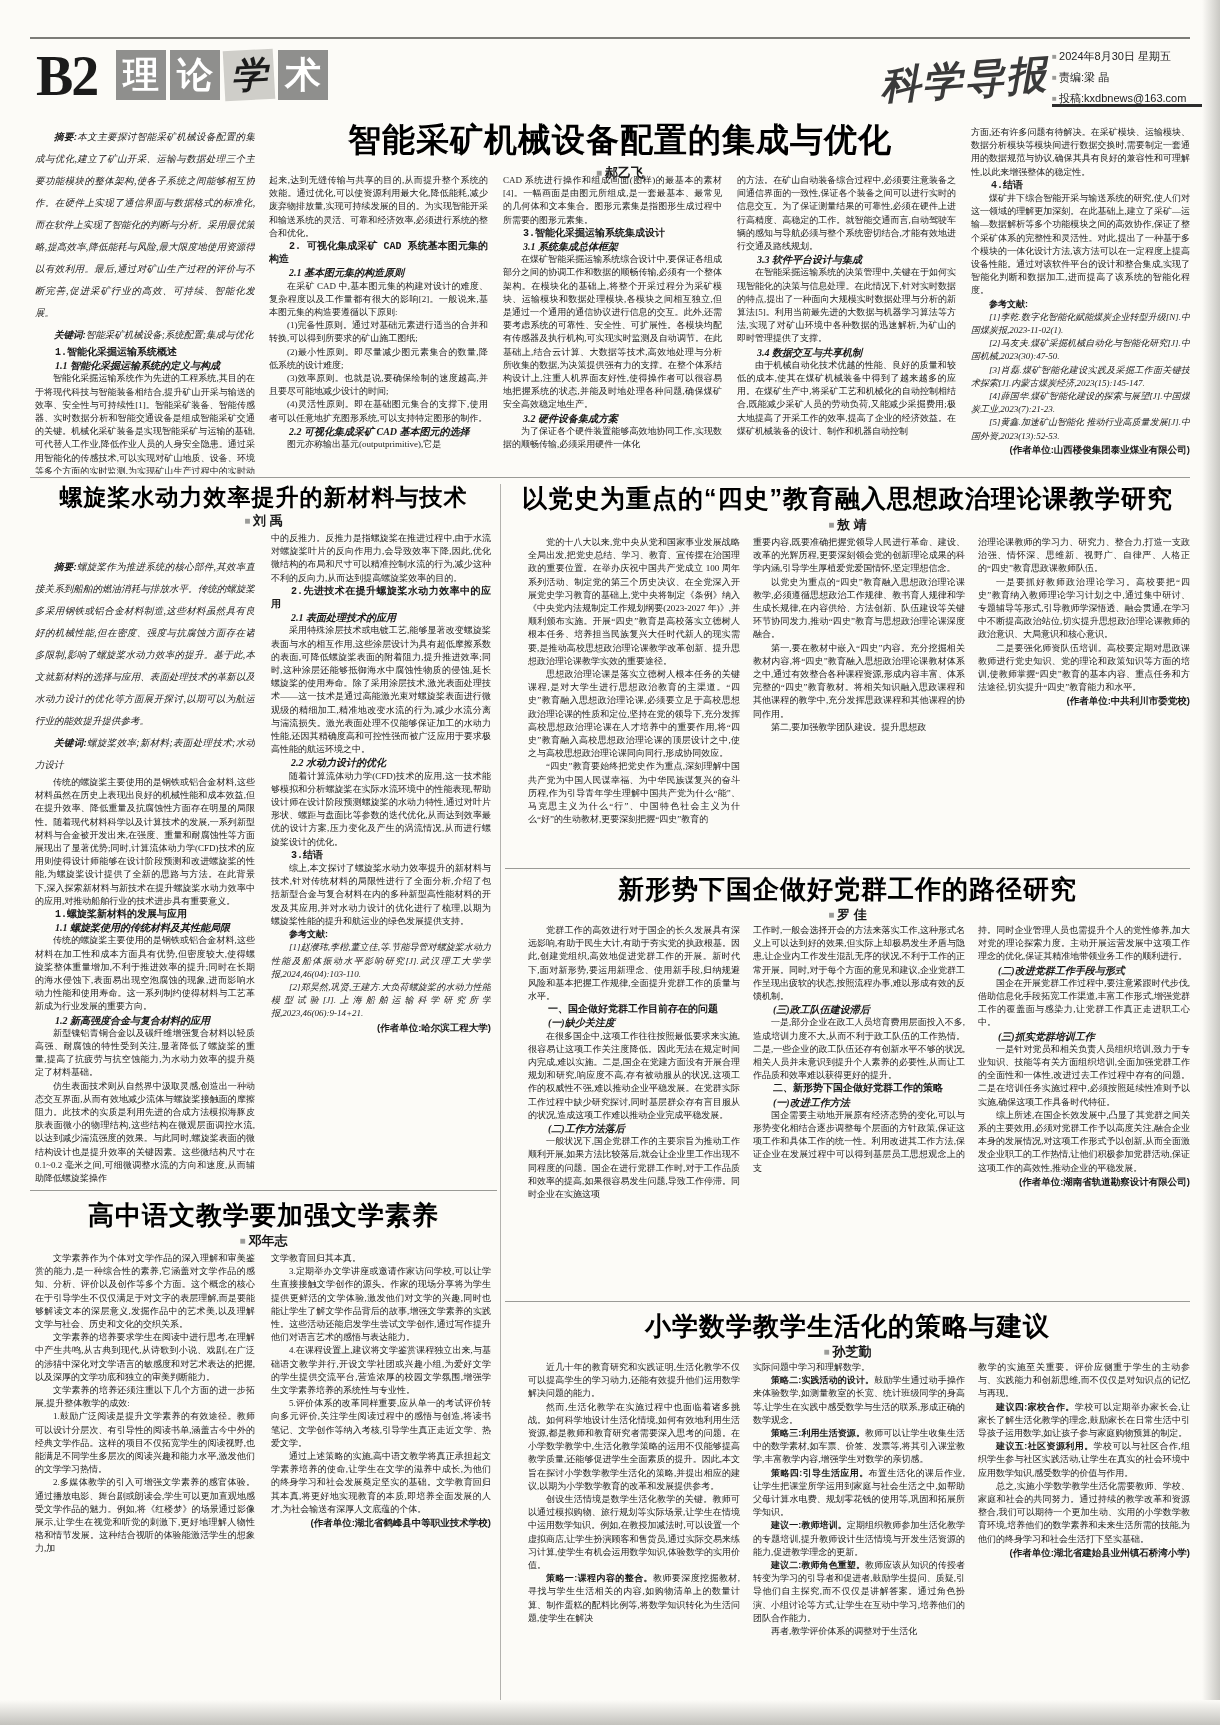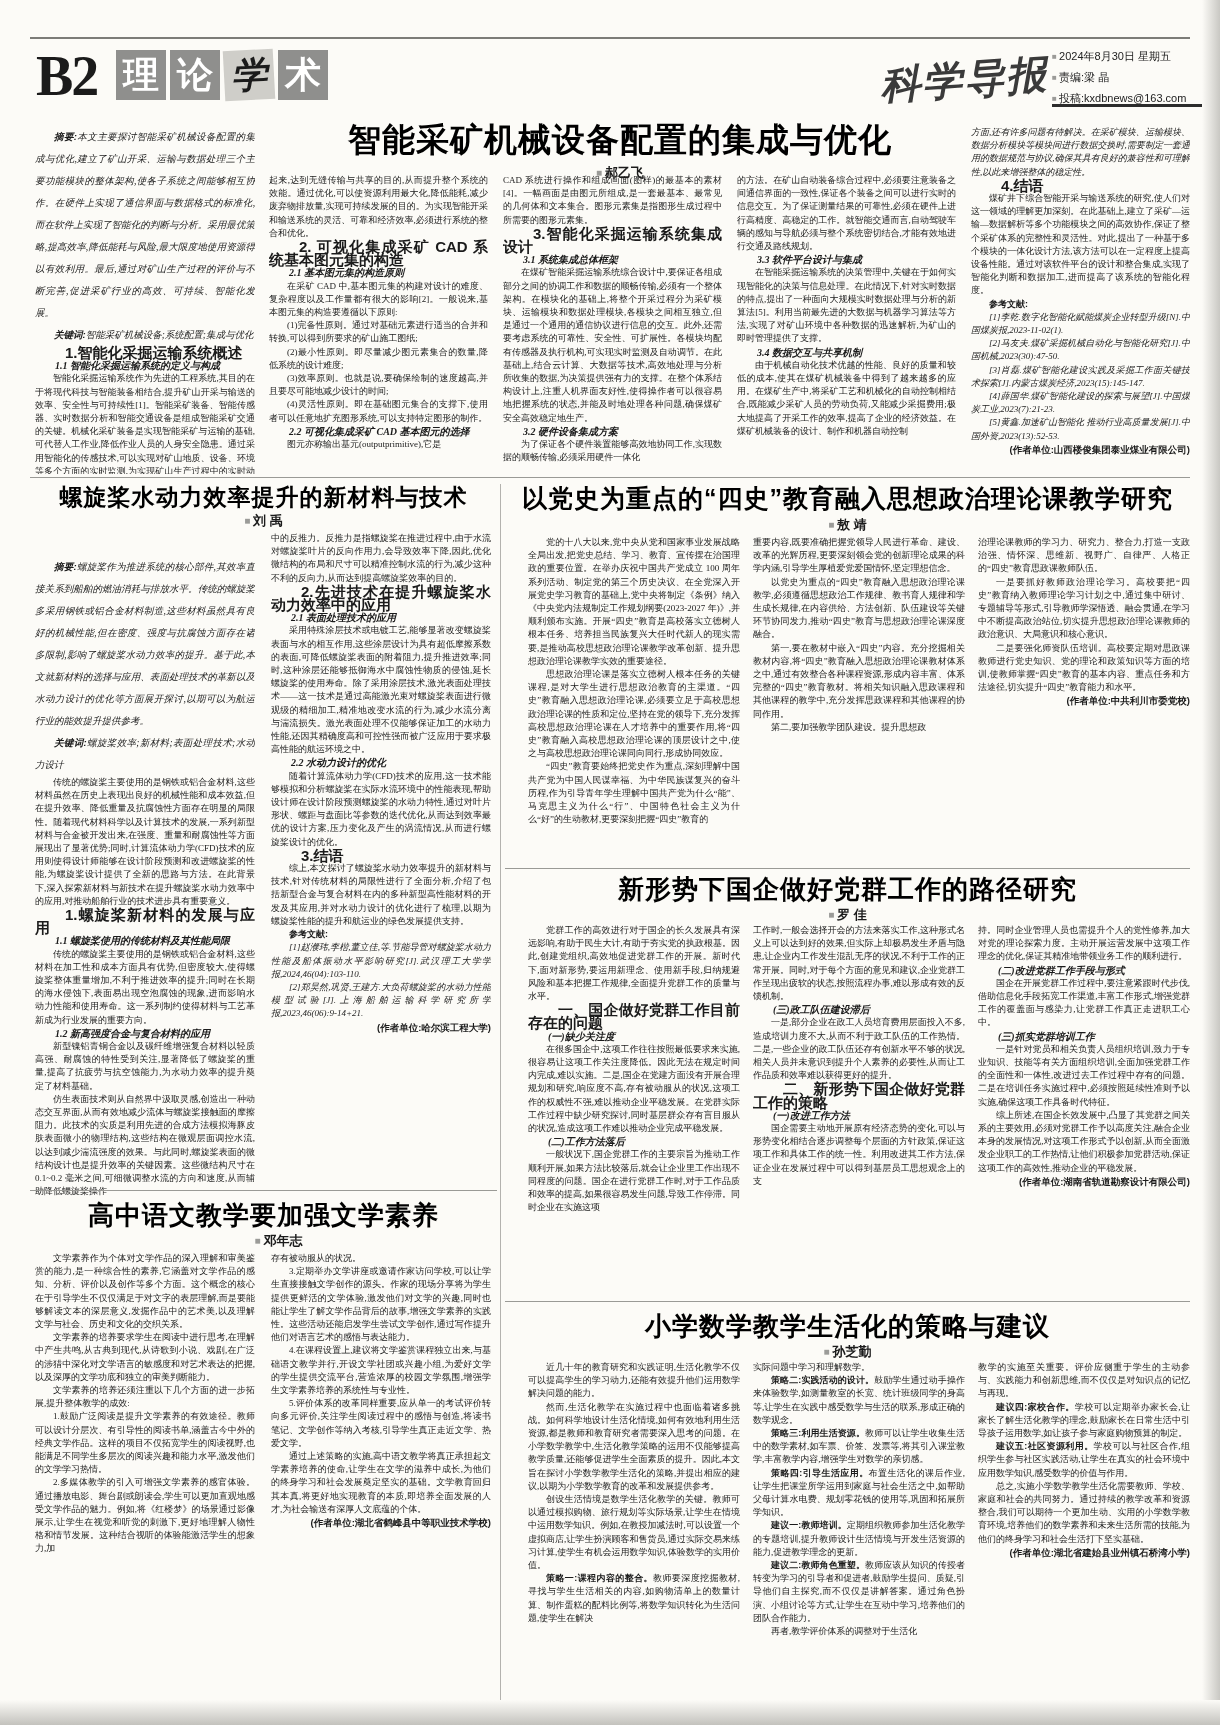--- a/index.html
+++ b/index.html
@@ -31,21 +31,21 @@
   .title{position:absolute;text-align:center;font-weight:bold;
          font-family:"Liberation Sans","DejaVu Sans",sans-serif;color:#000;letter-spacing:1px;white-space:nowrap;}
   .author{position:absolute;text-align:center;font-size:13px;font-weight:bold;
           font-family:"Liberation Sans","DejaVu Sans",sans-serif;}
   .author::before{content:"■ ";color:#9b9b98;font-size:10px;vertical-align:1px;}
   .col{position:absolute;overflow:hidden;text-align:justify;font-size:9px;line-height:13.2px;}
   .para{text-indent:2em;}
   .para b{font-family:"Liberation Sans","DejaVu Sans",sans-serif;}
   .abs{font-size:9.5px;line-height:22px;font-style:italic;}
   .abs b{font-style:italic;}
-  .h1{font-weight:bold;font-family:Liberation Sans, sans-serif;font-size:15px;}
+  .h1{font-weight:bold;font-family:Liberation Mono, monospace;font-size:10px;}
   .h2{font-weight:bold;font-style:italic;font-size:10px;}
   .ref{font-style:italic;}
   .refh{font-weight:bold;font-family:"Liberation Sans","DejaVu Sans",sans-serif;}
   .unit{font-weight:bold;font-family:"Liberation Sans","DejaVu Sans",sans-serif;
         text-align:right;text-indent:0;font-size:9.5px;}
 </style>
 </head>
 <body>
 
 <div id="paper">
@@ -99,21 +99,21 @@
         <div class="para p">为了保证各个硬件装置能够高效地协同工作,实现数据的顺畅传输,必须采用硬件一体化</div>
       </div>
     <div class="col" style="left:707px;top:58px;width:219px;height:300px;">
         <div class="para p" style="text-indent: 0px;">的方法。在矿山自动装备综合过程中,必须要注意装备之间通信界面的一致性,保证各个装备之间可以进行实时的信息交互。为了保证测量结果的可靠性,必须在硬件上进行高精度、高稳定的工作。就智能交通而言,自动驾驶车辆的感知与导航必须与整个系统密切结合,才能有效地进行交通及路线规划。</div>
         <div class="para h2">3.3 软件平台设计与集成</div>
         <div class="para p">在智能采掘运输系统的决策管理中,关键在于如何实现智能化的决策与信息处理。在此情况下,针对实时数据的特点,提出了一种面向大规模实时数据处理与分析的新算法[5]。利用当前最先进的大数据与机器学习算法等方法,实现了对矿山环境中各种数据的迅速解析,为矿山的即时管理提供了支撑。</div>
         <div class="para h2">3.4 数据交互与共享机制</div>
         <div class="para p">由于机械自动化技术优越的性能、良好的质量和较低的成本,使其在煤矿机械装备中得到了越来越多的应用。在煤矿生产中,将采矿工艺和机械化的自动控制相结合,既能减少采矿人员的劳动负荷,又能减少采掘费用;极大地提高了开采工作的效率,提高了企业的经济效益。在煤矿机械装备的设计、制作和机器自动控制</div>
       </div>
     <div class="col" style="left:941px;top:10px;width:219px;height:348px;">
-        <div class="para p" style="text-indent: 0px; font-style: italic;">方面,还有许多问题有待解决。在采矿模块、运输模块、数据分析模块等模块间进行数据交换时,需要制定一套通用的数据规范与协议,确保其具有良好的兼容性和可理解性,以此来增强整体的稳定性。</div>
+        <div class="para p" style="text-indent: 0px;">方面,还有许多问题有待解决。在采矿模块、运输模块、数据分析模块等模块间进行数据交换时,需要制定一套通用的数据规范与协议,确保其具有良好的兼容性和可理解性,以此来增强整体的稳定性。</div>
         <div class="para h1">4.结语</div>
         <div class="para p">煤矿井下综合智能开采与输送系统的研究,使人们对这一领域的理解更加深刻。在此基础上,建立了采矿—运输—数据解析等多个功能模块之间的高效协作,保证了整个采矿体系的完整性和灵活性。对此,提出了一种基于多个模块的一体化设计方法,该方法可以在一定程度上提高设备性能。通过对该软件平台的设计和整合集成,实现了智能化判断和数据加工,进而提高了该系统的智能化程度。</div>
         <div class="para refh">参考文献:</div>
         <div class="para ref">[1]李乾.数字化智能化赋能煤炭企业转型升级[N].中国煤炭报,2023-11-02(1).</div>
         <div class="para ref">[2]马友夫.煤矿采掘机械自动化与智能化研究[J].中国机械,2023(30):47-50.</div>
         <div class="para ref">[3]肖磊.煤矿智能化建设实践及采掘工作面关键技术探索[J].内蒙古煤炭经济,2023(15):145-147.</div>
         <div class="para ref">[4]薛国华.煤矿智能化建设的探索与展望[J].中国煤炭工业,2023(7):21-23.</div>
         <div class="para ref">[5]黄鑫.加速矿山智能化 推动行业高质量发展[J].中国外资,2023(13):52-53.</div>
         <div class="para unit">(作者单位:山西楼俊集团泰业煤业有限公司)</div>
       </div>
@@ -203,30 +203,30 @@
         <div class="para p">一是针对党员和相关负责人员组织培训,致力于专业知识、技能等有关方面组织培训,全面加强党群工作的全面性和一体性,改进过去工作过程中存有的问题。二是在培训任务实施过程中,必须按照延续性准则予以实施,确保这项工作具备时代特征。</div>
         <div class="para p">综上所述,在国企长效发展中,凸显了其党群之间关系的主要效用,必须对党群工作予以高度关注,融合企业本身的发展情况,对这项工作形式予以创新,从而全面激发企业职工的工作热情,让他们积极参加党群活动,保证这项工作的高效性,推动企业的平稳发展。</div>
         <div class="para unit">(作者单位:湖南省轨道勘察设计有限公司)</div>
       </div>
   </div>
 
   <div class="hr" style="left:30px;top:1190px;width:467px;"></div>
 
   <div class="art" style="left:30px;top:1192px;width:467px;height:510px;">
     <div class="title" style="left:0;top:6px;width:467px;font-size:26px;">高中语文教学要加强文学素养</div>
-    <div class="author" style="left:15px;top:40px;width:467px;">邓年志</div>
+    <div class="author" style="left:0;top:40px;width:467px;">邓年志</div>
     <div class="col" style="left:5px;top:60px;width:220px;height:440px;">
         <div class="para p">文学素养作为个体对文学作品的深入理解和审美鉴赏的能力,是一种综合性的素养,它涵盖对文学作品的感知、分析、评价以及创作等多个方面。这个概念的核心在于引导学生不仅仅满足于对文字的表层理解,而是要能够解读文本的深层意义,发掘作品中的艺术美,以及理解文学与社会、历史和文化的交织关系。</div>
         <div class="para p">文学素养的培养要求学生在阅读中进行思考,在理解中产生共鸣,从古典到现代,从诗歌到小说、戏剧,在广泛的涉猎中深化对文学语言的敏感度和对艺术表达的把握,以及深厚的文学功底和独立的审美判断能力。</div>
         <div class="para p">文学素养的培养还须注重以下几个方面的进一步拓展,提升整体教学的成效:</div>
         <div class="para p">1.鼓励广泛阅读是提升文学素养的有效途径。教师可以设计分层次、有引导性的阅读书单,涵盖古今中外的经典文学作品。这样的项目不仅拓宽学生的阅读视野,也能满足不同学生多层次的阅读兴趣和能力水平,激发他们的文学学习热情。</div>
         <div class="para p">2.多媒体教学的引入可增强文学素养的感官体验。通过播放电影、舞台剧或朗读会,学生可以更加直观地感受文学作品的魅力。例如,将《红楼梦》的场景通过影像展示,让学生在视觉和听觉的刺激下,更好地理解人物性格和情节发展。这种结合视听的体验能激活学生的想象力,加</div>
       </div>
     <div class="col" style="left:241px;top:60px;width:220px;height:440px;">
-        <div class="para p" style="text-indent: 0px;">存有被动服从的状况。</div>
+        <div class="para p" style="text-indent: 0px;">文学教育回归其本真。</div>
         <div class="para p">3.定期举办文学讲座或邀请作家访问学校,可以让学生直接接触文学创作的源头。作家的现场分享将为学生提供更鲜活的文学体验,激发他们对文学的兴趣,同时也能让学生了解文学作品背后的故事,增强文学素养的实践性。这些活动还能启发学生尝试文学创作,通过写作提升他们对语言艺术的感悟与表达能力。</div>
         <div class="para p">4.在课程设置上,建议将文学鉴赏课程独立出来,与基础语文教学并行,开设文学社团或兴趣小组,为爱好文学的学生提供交流平台,营造浓厚的校园文学氛围,增强学生文学素养培养的系统性与专业性。</div>
         <div class="para p">5.评价体系的改革同样重要,应从单一的考试评价转向多元评价,关注学生阅读过程中的感悟与创造,将读书笔记、文学创作等纳入考核,引导学生真正走近文学、热爱文学。</div>
         <div class="para p">通过上述策略的实施,高中语文教学将真正承担起文学素养培养的使命,让学生在文学的滋养中成长,为他们的终身学习和社会发展奠定坚实的基础。文学教育回归其本真,将更好地实现教育的本质,即培养全面发展的人才,为社会输送有深厚人文底蕴的个体。</div>
         <div class="para unit">(作者单位:湖北省鹤峰县中等职业技术学校)</div>
       </div>
   </div>
 
   <div class="hr" style="left:505px;top:1301px;width:685px;"></div>
 

